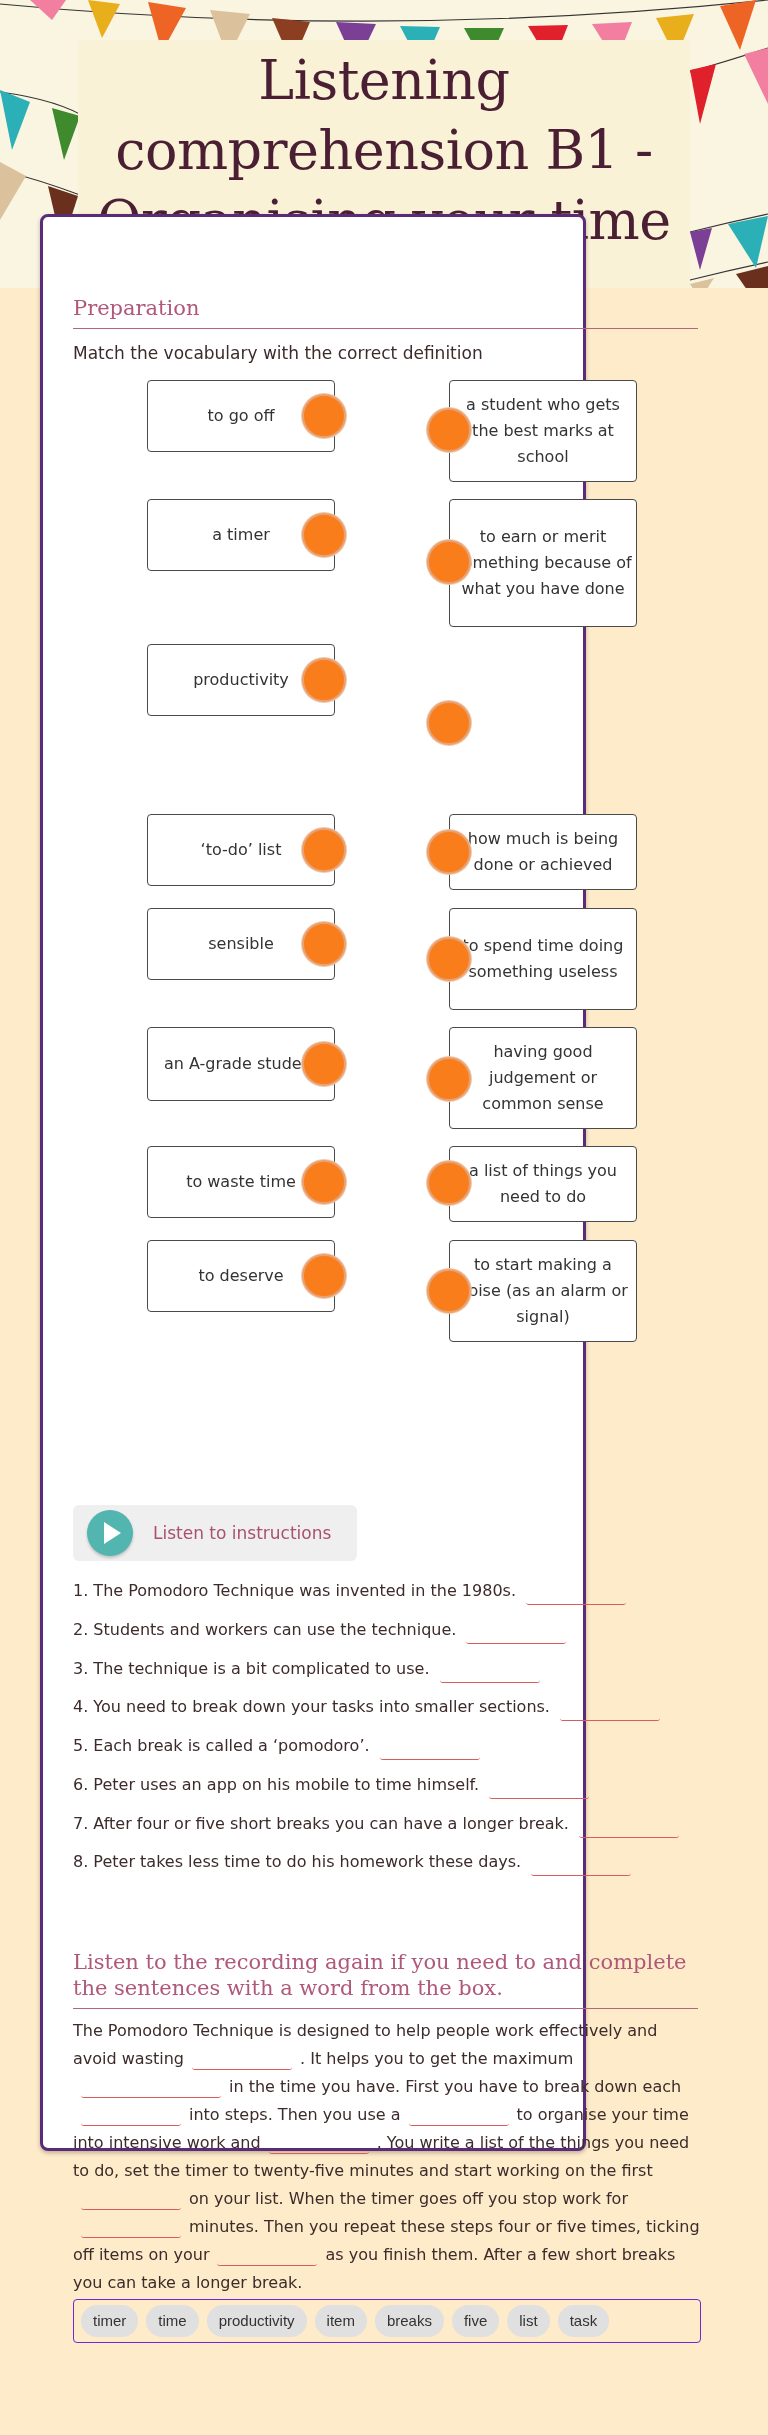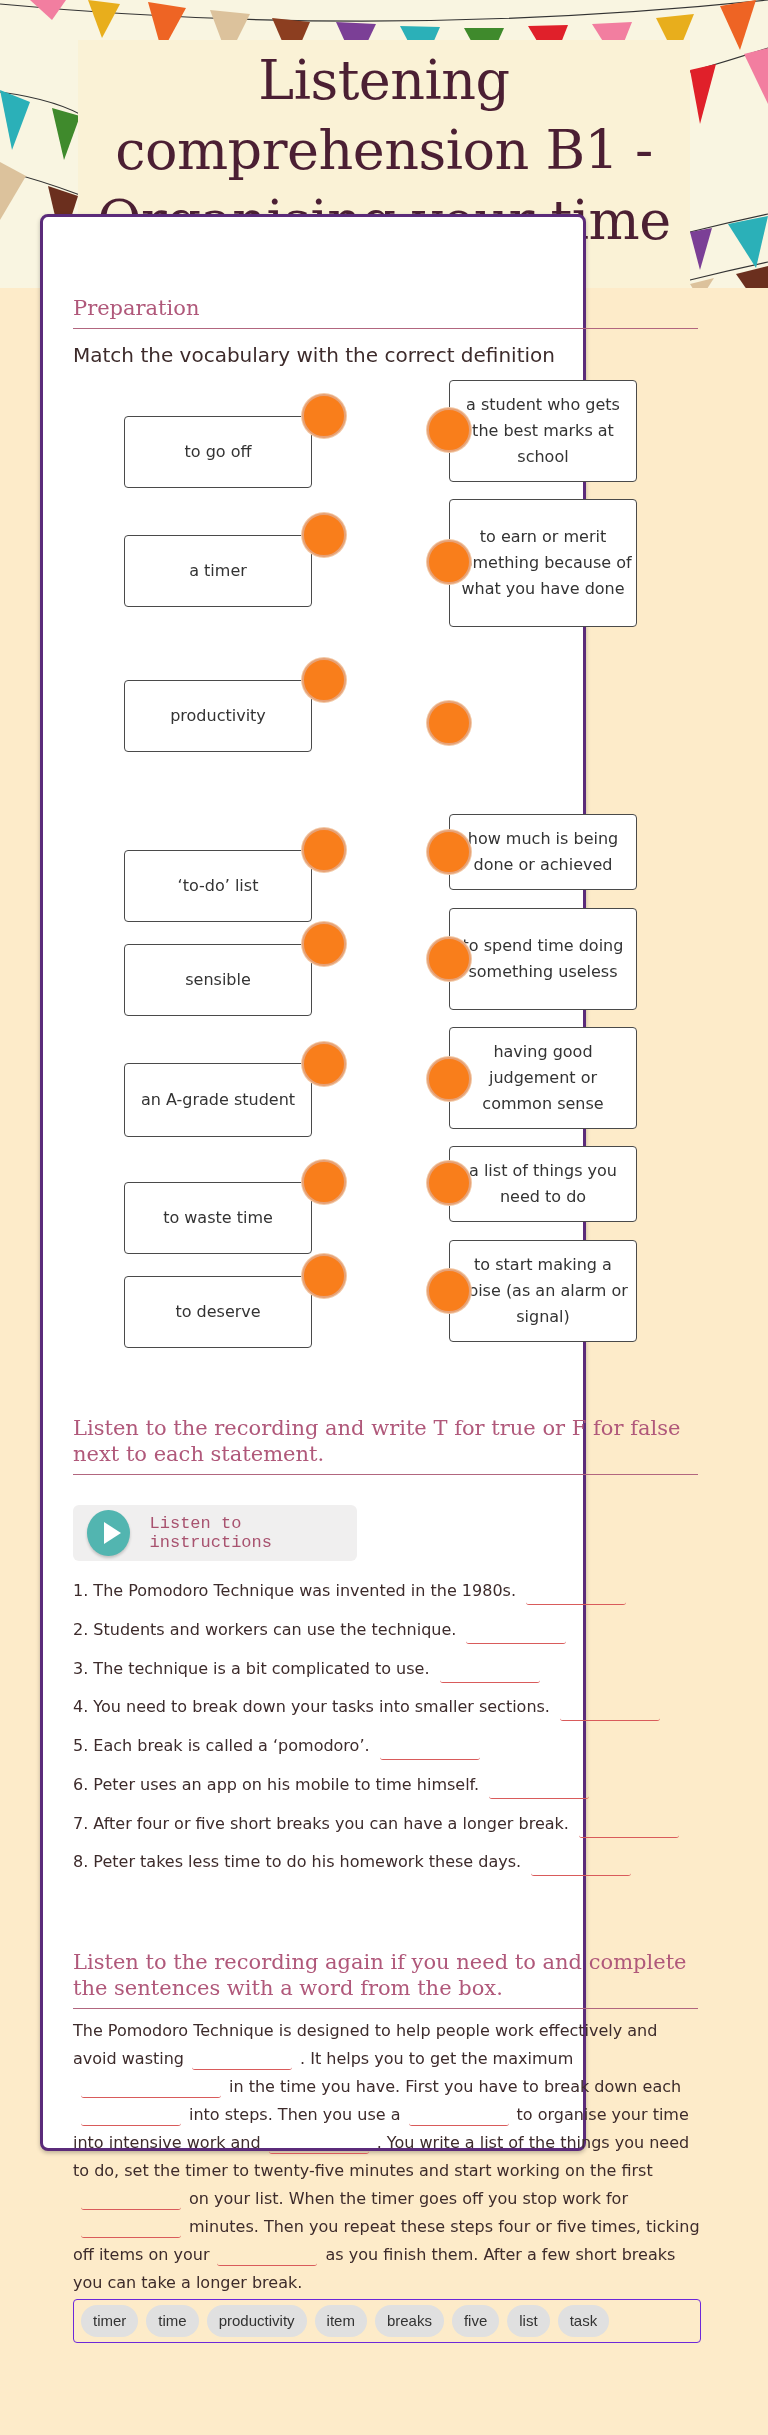--- a/index.html
+++ b/index.html
@@ -46,48 +46,48 @@
     position: absolute; left: 30px; width: 625px;
     font-family: "DejaVu Serif", "Liberation Serif", serif;
     color: #b0587a;
     font-size: 21px;
     line-height: 26px;
     border-bottom: 1px solid #b2667f;
     padding-bottom: 7px;
   }
   .instructions {
     position: absolute; left: 30px;
-    font-size: 20px; color: #3d2b2b;
+    font-size: 17px; color: #3d2b2b;
   }
   .box {
     position: absolute;
     border: 1px solid #4a4a4a;
     border-radius: 4px;
     background: #fff;
     display: flex; align-items: center; justify-content: center;
     text-align: center;
     font-size: 16px; line-height: 26px;
     color: #333;
     padding: 0 4px;
   }
-  .box.left { left: 81px; width: 188px; margin-top: 36px; }
+  .box.left { left: 104px; width: 188px; }
   .box.right { left: 406px; width: 188px; }
   .dot {
     position: absolute;
     width: 44px; height: 44px;
     border-radius: 50%;
     background: #f97e1b;
     border: 2px solid #e7a175;
     box-shadow: 0 0 0 1px #f3c9a6;
   }
   .audio-btn {
     position: absolute; left: 30px; top: 1288px; width: 284px; height: 56px;
     background: #f0efef;
     border-radius: 6px;
-    display: flex; align-items: center; font-family: Liberation Mono, monospace;
+    display: flex; align-items: center;
   }
   .play-circle {
     width: 46px; height: 46px; border-radius: 50%;
     background: #52b5b0;
     margin-left: 14px;
     box-shadow: 0 2px 3px rgba(0,0,0,0.2);
     position: relative;
   }
   .play-circle::after {
     content: ""; position: absolute; left: 17px; top: 12px;
@@ -204,21 +204,20 @@
 
   <div class="dot" style="left:384px;top:191px;"></div>
   <div class="dot" style="left:384px;top:323px;"></div>
   <div class="dot" style="left:384px;top:484px;"></div>
   <div class="dot" style="left:384px;top:613px;"></div>
   <div class="dot" style="left:384px;top:720px;"></div>
   <div class="dot" style="left:384px;top:840px;"></div>
   <div class="dot" style="left:384px;top:944px;"></div>
   <div class="dot" style="left:384px;top:1052px;"></div>
 
-  <div class="section-title" style="top:1198px;">Listen to the recording and write T for true or F for false next to each statement.</div>
 
   <div class="audio-btn">
     <div class="play-circle"></div>
     <span class="audio-label">Listen to instructions</span>
   </div>
 
   <div class="tf-item" style="top:1364px;"><span>1. The Pomodoro Technique was invented in the 1980s.</span><span class="blank"></span></div>
   <div class="tf-item" style="top:1403px;"><span>2. Students and workers can use the technique.</span><span class="blank"></span></div>
   <div class="tf-item" style="top:1442px;"><span>3. The technique is a bit complicated to use.</span><span class="blank"></span></div>
   <div class="tf-item" style="top:1480px;"><span>4. You need to break down your tasks into smaller sections.</span><span class="blank"></span></div>

